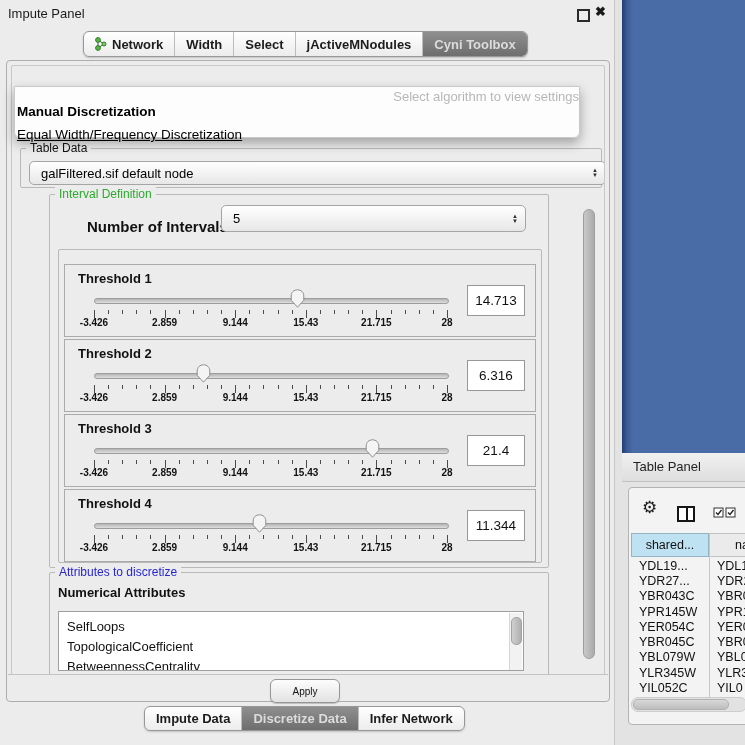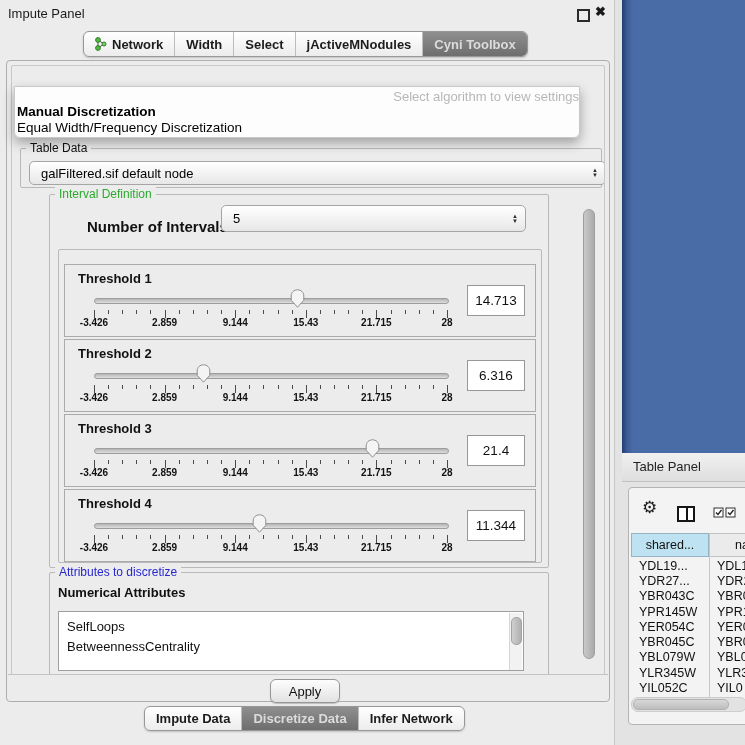--- a/index.html
+++ b/index.html
@@ -55,21 +55,21 @@
       border:1px solid #979797;font-size:13.5px;display:flex;align-items:center;justify-content:center}
 
   
   #attr-list{position:absolute;left:8px;top:38px;width:466px;height:60px;background:#fff;
       border:1px solid #9f9f9f;overflow:hidden;padding-top:5px;box-sizing:border-box}
   #attr-list .item{font-size:13px;line-height:20px;padding-left:8px;white-space:nowrap}
   #attr-scroll{position:absolute;right:1px;top:1px;width:12px;height:58px;background:#f2f2f2;border-left:1px solid #d5d5d5}
   #attr-thumb{position:absolute;left:1px;top:4px;width:9px;height:26px;border-radius:5px;
       background:linear-gradient(90deg,#cfcfcf,#b0b0b0);border:1px solid #a3a3a3}
 
-  #apply-btn{left:263px;top:618px;width:68px;height:22px;font-size:13px;display:flex;align-items:center;
+  #apply-btn{left:263px;top:618px;width:68px;height:22px;font-size:10px;display:flex;align-items:center;
       justify-content:center;background:linear-gradient(#fdfdfd,#e2e2e2);border:1px solid #969696;
       border-radius:6px;box-shadow:0 1px 1px rgba(0,0,0,.2)}
 
   #cp-vscroll{left:575px;top:14px;width:13px;height:592px}
   #cp-vthumb{position:absolute;left:1px;top:134px;width:10px;height:448px;border-radius:6px;
       background:linear-gradient(90deg,#c9c9c9,#aaaaaa);border:1px solid #9e9e9e}
 
   
   #net-frame{left:622px;top:0;width:123px;height:453px;
       background:linear-gradient(90deg,#233e6c 0px,#3a5b97 5px,#4a6ca6 11px,#4a6ca6 100%)}
@@ -343,20 +343,21 @@
 </div>
         </div>
       </div>
 
       <div class="group" style="left:37px;top:506px;width:498px;height:104px">
         <span class="legend lg-blue">Attributes to discretize</span>
         <div class="abs" style="left:8px;top:12px;font-size:13px;font-weight:bold">Numerical Attributes</div>
         <div id="attr-list">
 
         <div class="item">SelfLoops</div>
+            <div class="item">TopologicalCoefficient</div>
             <div class="item">BetweennessCentrality</div>
             <div id="attr-scroll">
             <div id="attr-thumb"></div>
           </div>
           </div>
       </div>
     </div>
 
     <div class="abs" style="left:1px;top:613px;width:600px;height:1px;background:#c4c4c4"></div>
     <div class="abs" id="apply-btn">Apply</div>
@@ -373,21 +374,21 @@
         <span>Discretize Data</span>
       </div>
       <div class="segment">
         <span>Infer Network</span>
       </div>
     </div>
 
   <div class="abs" id="algo-popup">
     <div id="popup-placeholder">Select algorithm to view settings</div>
   <div class="popup-opt" style="top: 17px; font-weight: bold;">Manual Discretization</div>
-      <div class="popup-opt" style="top: 33px;">Equal Width/Frequency Discretization</div>
+      <div class="popup-opt" style="top: 40px; text-decoration: underline;">Equal Width/Frequency Discretization</div>
     </div>
 </div>
 
 <div class="abs" id="net-frame">
   
 </div>
 
 <div class="abs" id="table-panel-bar">
   <div id="table-panel-title">Table Panel</div>
 </div>

